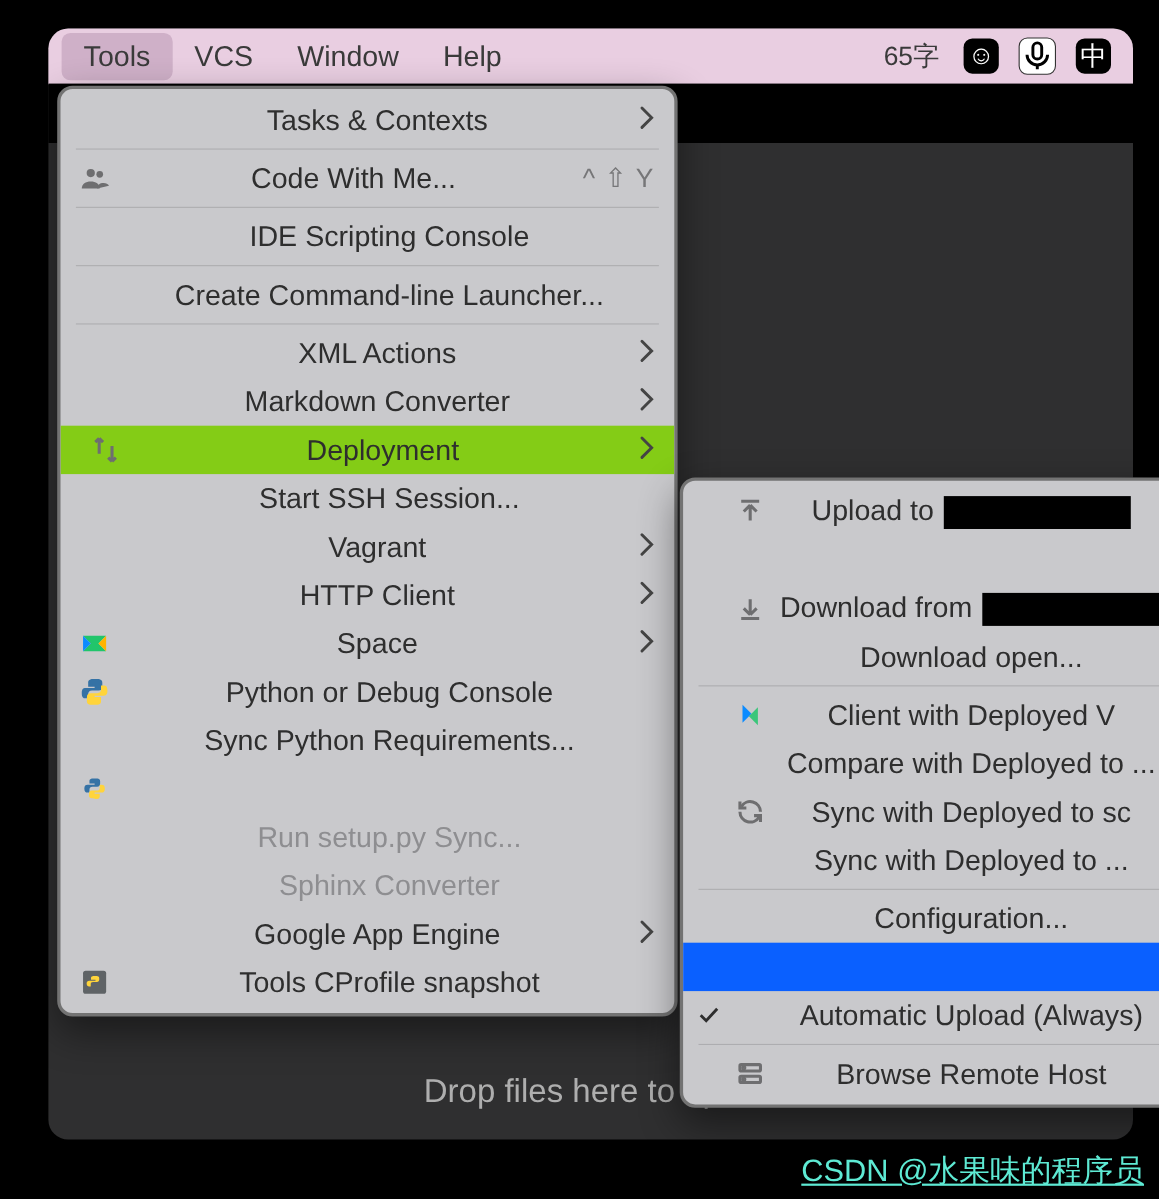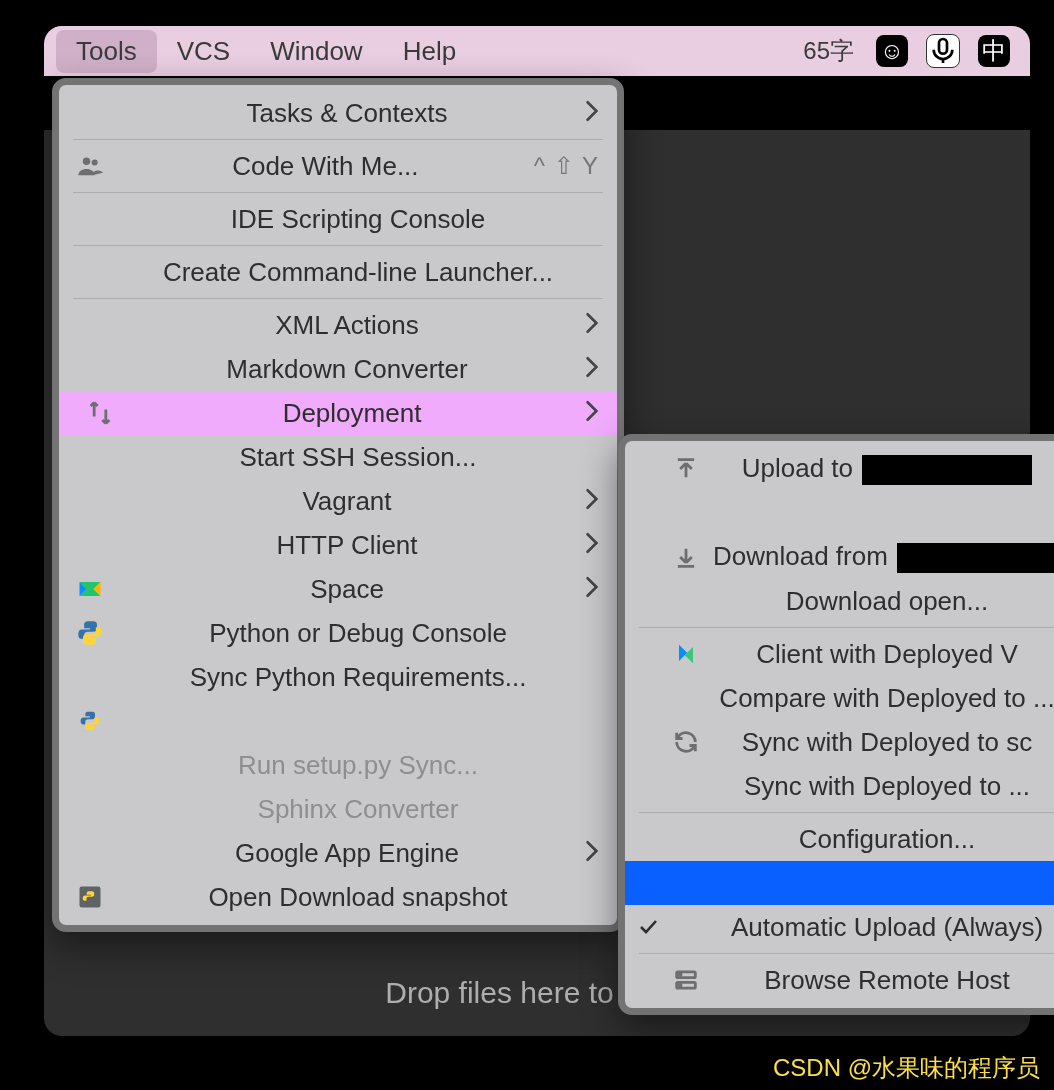--- a/index.html
+++ b/index.html
@@ -8,38 +8,38 @@
   .menubar .mitem{padding:6px 20px 6px 20px;border-radius:8px;cursor:default;}
   .menubar .mitem.sel{background:#cfb0c8;}
   .menubar .spacer{flex:1;}
   .menubar .status{display:flex;align-items:center;gap:18px;font-size:24px;}
   .menubar .stxt{margin-right:4px;}
   .pill{width:32px;height:32px;border-radius:8px;display:flex;align-items:center;justify-content:center;}
   .pill.dark{background:#000;color:#fff;}
   .pill.light{background:#fff;color:#000;border:1px solid #333;}
   .dark-strip{position:absolute;left:0;right:0;top:50px;height:54px;background:#000;}
   .drop-text{position:absolute;left:0;right:0;bottom:0;height:60px;display:flex;align-items:flex-start;justify-content:center;color:#aeaeae;font-size:30px;}
-  .menu{position:absolute;background:#c9c9cc;border:7px solid #737373;border-radius:14px;box-shadow:0 14px 36px rgba(0,0,0,.45);padding:6px 0;overflow:hidden;font-size:26px;color:#2e2e2e;backdrop-filter:blur(10px);}
+  .menu{position:absolute;background:#c9c9cc;border:3px solid #737373;border-radius:14px;box-shadow:0 14px 36px rgba(0,0,0,.45);padding:6px 0;overflow:hidden;font-size:26px;color:#2e2e2e;backdrop-filter:blur(10px);}
   .menu.tools{left:8px;top:52px;width:558px;}
   .menu.sub{left:574px;top:408px;width:454px;border-top-right-radius:0;border-bottom-right-radius:0;}
   .menu .row{display:flex;align-items:center;height:44px;padding:0 18px 0 14px;margin:0;position:relative;}
-  .menu .row.hover{background:#f0abfc;padding-left:24px;}
+  .menu .row.hover{background:#84cc16;padding-left:24px;}
   .menu .row.blue{background:#0a60ff;color:#fff;}
   .menu .row .ic{width:34px;height:34px;margin-right:10px;display:flex;align-items:center;justify-content:center;flex-shrink:0;}
   .menu .row .ic svg{width:28px;height:28px;}
   .menu .row .lbl{flex:1;overflow:hidden;white-space:nowrap;}
   .menu .row .chev{margin-left:8px;flex-shrink:0;}
   .menu .row .sc{color:#767678;font-size:24px;letter-spacing:1px;flex-shrink:0;}
   .menu .row.disabled{color:#8e8e91;}
   .menu .sep{height:1px;background:#adadb0;margin:4px 14px;}
   .menu .row .check{width:26px;margin-right:8px;flex-shrink:0;display:flex;align-items:center;justify-content:center;}
   .menu.sub .row{padding-left:10px;}
   .menu.sub .row .ic{width:34px;}
   .redact{background:#000;height:30px;display:inline-block;}
-  .watermark{position:absolute;right:6px;bottom:4px;color:#fde047;font-size:24px;background:transparent;padding:2px 8px;}
+  .watermark{position:absolute;right:6px;bottom:4px;color:#5eead4;font-size:28px;background:transparent;padding:2px 8px;text-decoration:underline;}
 </style>
 </head>
 <body>
 
 <div class="window">
   <div class="menubar">
     <div class="mitem sel">Tools</div>
     <div class="mitem">VCS</div>
     <div class="mitem">Window</div>
     <div class="mitem">Help</div>
@@ -186,21 +186,21 @@
             <path d="M2 2l8 8-8 8" fill="none" stroke="#444" stroke-width="2.4" stroke-linecap="round"></path>
           </svg></span>
       </div>
       <div class="row">
         <span class="ic">
           <svg viewBox="0 0 24 24">
             <rect x="3" y="3" width="18" height="18" rx="2" fill="#5f6366"></rect>
             <path fill="#FFD43B" d="M12 7c-2.8 0-2.8 1.2-2.8 1.8V10h3.5v.8H7.8c-1.2 0-2 .6-2 2.2s.8 2.2 2 2.2H9v-1.7c0-1.2.6-1.8 1.8-1.8h3c1.2 0 1.8-.6 1.8-1.8V8.8c0-.6 0-1.8-2.8-1.8z"></path>
           </svg>
         </span>
-        <span class="lbl">Open Download snapshot</span>
+        <span class="lbl">Tools CProfile snapshot</span>
       </div>
     </div>
 
   <div class="menu sub" id="sub-menu">
       <div class="row">
         <span class="check"></span>
         <span class="ic">
           <svg viewBox="0 0 24 24" fill="none" stroke="#6e6e70" stroke-width="2.4">
             <path d="M12 19V7M12 7l-5 5M12 7l5 5"></path>
             <path d="M5 4h14"></path>

